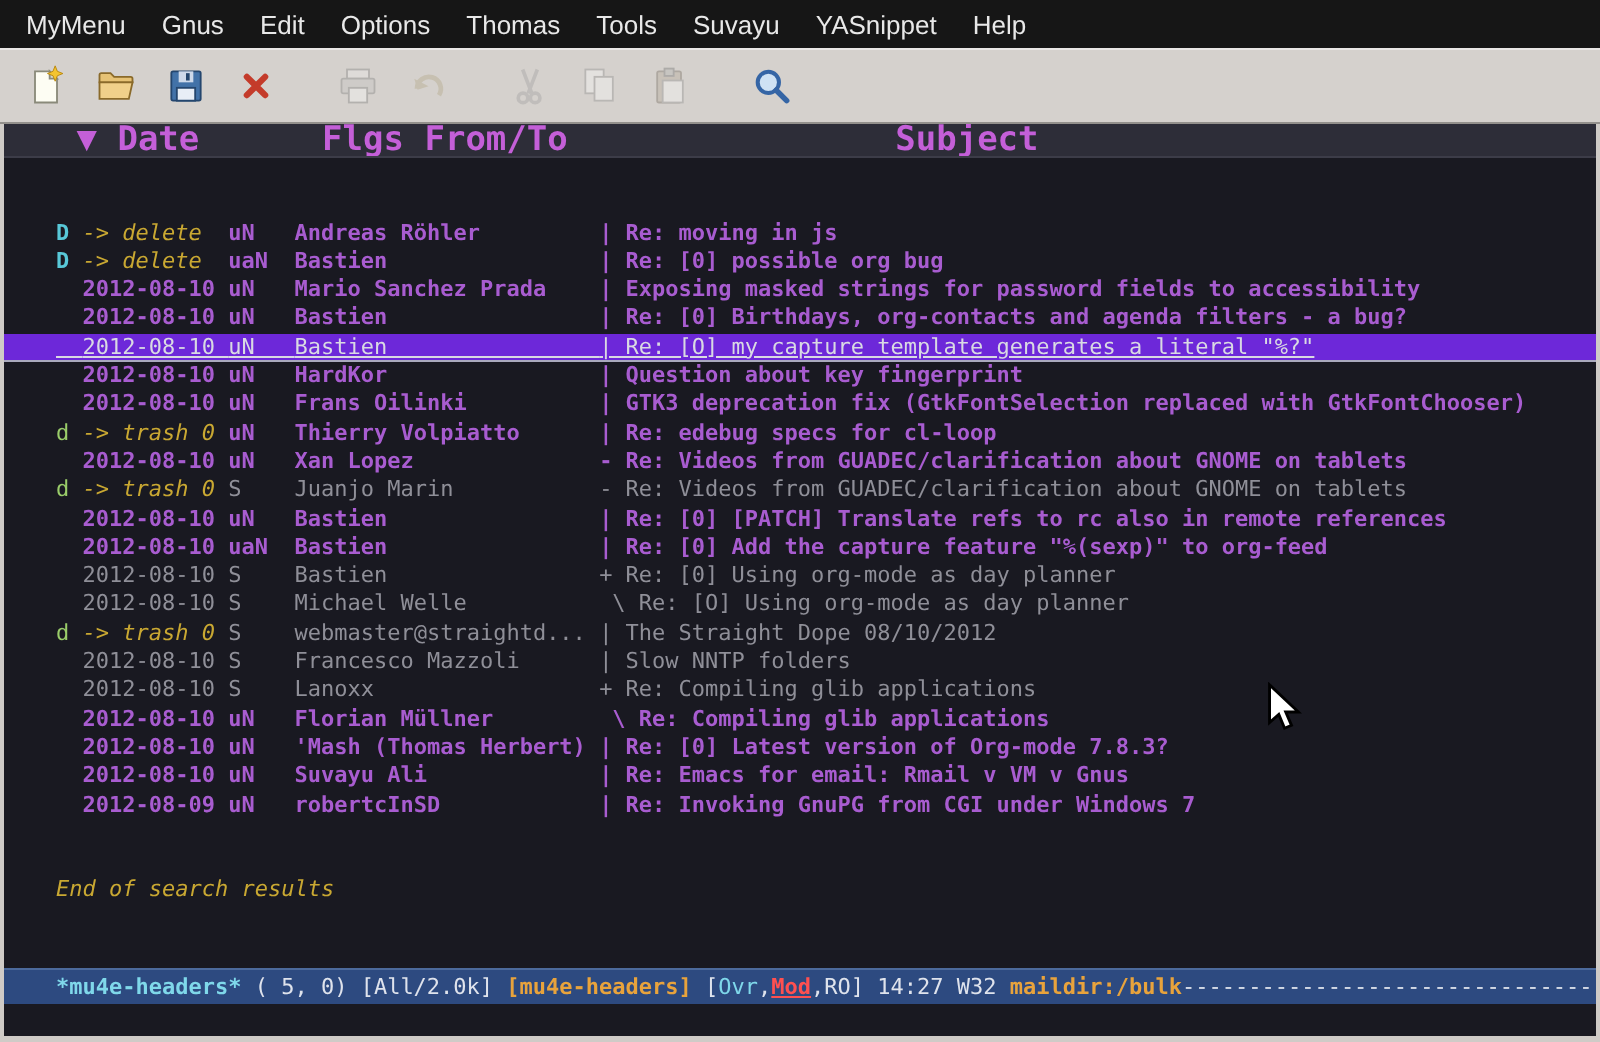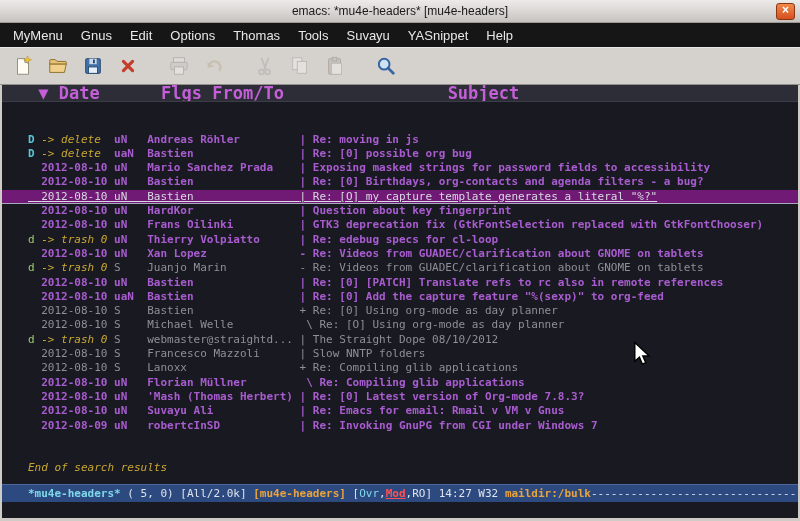--- a/index.html
+++ b/index.html
@@ -19,21 +19,21 @@
   .tool-btn{width:30px;height:30px;display:flex;align-items:center;justify-content:center;margin-right:5px;border-radius:3px;}
   .tool-btn.disabled{opacity:.35;filter:grayscale(70%);}
   .tool-btn.gap{margin-left:16px;}
   .ticon{display:flex;}
 
   
   .editor{flex:1;display:flex;flex-direction:column;background:#191921;border-left:2px solid #cfcbc7;border-right:2px solid #cfcbc7;border-bottom:3px solid #cfcbc7;min-height:0;}
   .headerline{height:16px;flex:0 0 16px;line-height:16px;background:#2d2d38;border-bottom:1px solid #3c3c48;color:#c45fd8;font-family:"DejaVu Sans Mono",monospace;font-size:17px;font-weight:bold;white-space:pre;padding-left:26px;overflow:hidden;}
   .content{flex:1;font-family:"DejaVu Sans Mono",monospace;font-size:11px;line-height:14.3px;white-space:pre;overflow:hidden;padding-top:2px;min-height:0;}
   .row{height:14.3px;padding-left:26px;}
-  .row.sel{background:#701a75;box-shadow:inset 0 -1px 0 #a9a9bd;}
+  .row.sel{background:#6d28d9;box-shadow:inset 0 -1px 0 #a9a9bd;}
   .row.sel span{color:#d9d9e3 !important;font-weight:normal !important;font-style:normal !important;text-decoration:underline;}
   .p{color:#a85cd0;font-weight:bold;}
   .g{color:#8f8f98;}
   .y{color:#c9a832;font-style:italic;text-align:right;}
   .mD{color:#58c8d8;font-weight:bold;}
   .md{color:#9acd6a;}
   .endline{color:#c9a832;font-style:italic;padding-left:26px;font-family:"DejaVu Sans Mono",monospace;font-size:11px;line-height:14.3px;white-space:pre;}
 
   
   .modeline{height:17px;flex:0 0 17px;line-height:17px;background:#2d4a80;border-top:1px solid #4c6a9c;font-family:"DejaVu Sans Mono",monospace;font-size:11px;white-space:pre;padding-left:26px;overflow:hidden;color:#dfe3ec;}
@@ -45,24 +45,20 @@
 
   
   .minibuffer{height:16px;flex:0 0 16px;background:#191921;}
 
   .cursor{position:absolute;left:633px;top:341px;pointer-events:none;}
 </style>
 </head>
 <body>
 
 <div class="frame">
-  <div class="titlebar">
-    <span>emacs: *mu4e-headers* [mu4e-headers]</span>
-    <div class="closebtn">×</div>
-  </div>
 
   <div class="menubar" id="menubar">
       <span class="menu-item">MyMenu</span>
       <span class="menu-item">Gnus</span>
       <span class="menu-item">Edit</span>
       <span class="menu-item">Options</span>
       <span class="menu-item">Thomas</span>
       <span class="menu-item">Tools</span>
       <span class="menu-item">Suvayu</span>
       <span class="menu-item">YASnippet</span>

